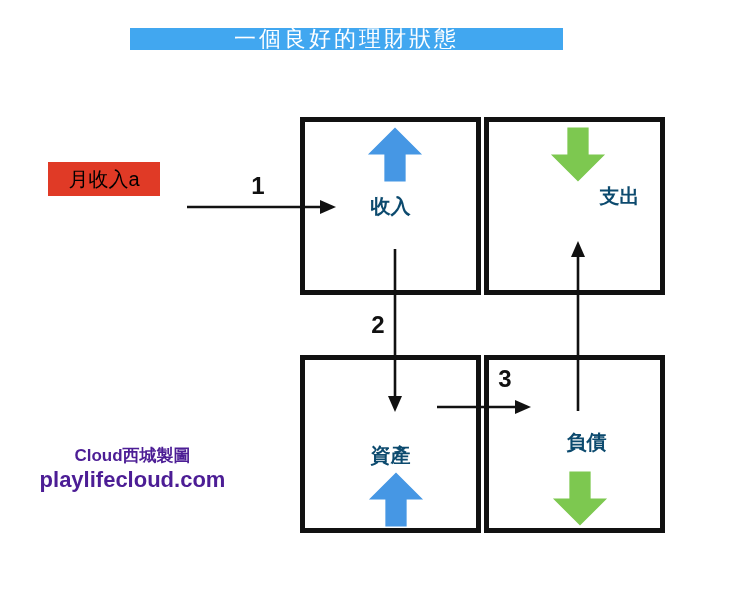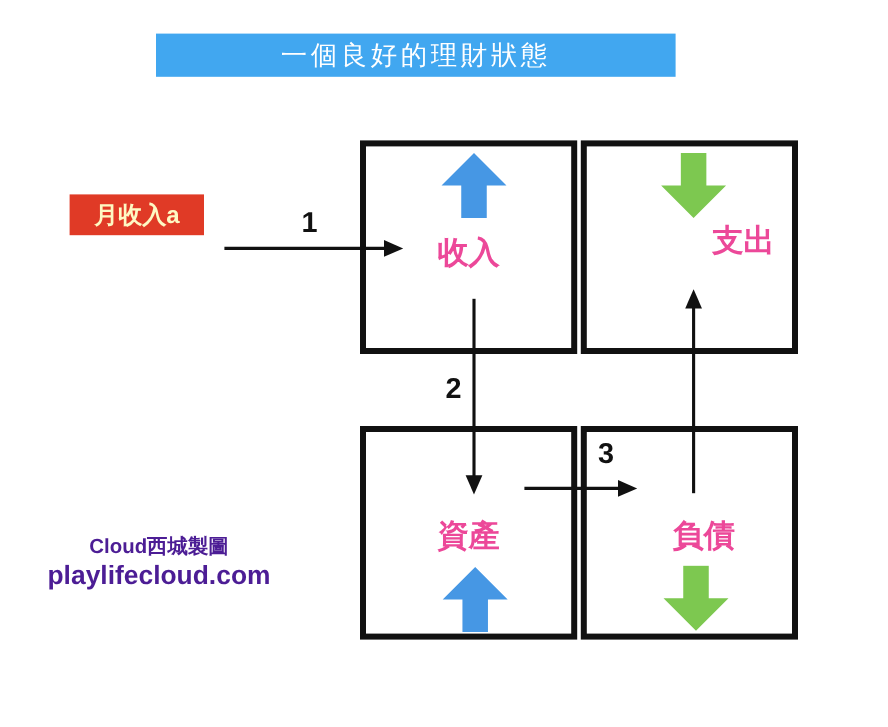--- a/index.html
+++ b/index.html
@@ -8,35 +8,35 @@
     width: 740px;
     height: 606px;
     background: #ffffff;
     font-family: "Liberation Sans", "DejaVu Sans", sans-serif;
     overflow: hidden;
   }
   .abs { position: absolute; }
 
   
   .banner {
-    left: 130px; top: 28px; width: 433px; height: 36px;
+    left: 130px; top: 28px; width: 433px; height: 22px;
     background: #41a7f0;
     color: #ffffff;
     font-size: 22px;
     letter-spacing: 3px;
     display: flex; align-items: center; justify-content: center;
   }
 
   
   .badge {
-    left: 58px; width: 112px; height: 34px;
+    left: 48px; width: 112px; height: 34px;
     background: #e03a26;
-    color: #fef9c3;
+    color: #000000;
     font-size: 20px;
-    font-weight: bold;
+    font-weight: normal;
     display: flex; align-items: center; justify-content: center;
   }
   .badge.a { top: 162px; }
   .badge.b { top: 217px; }
 
   
   .quad {
     width: 181px; height: 178px;
     border: 5px solid #111111;
     background: #ffffff;
@@ -44,27 +44,27 @@
   }
   .quad.q1 { left: 300px; top: 117px; }
   .quad.q2 { left: 484px; top: 117px; }
   .quad.q3 { left: 300px; top: 355px; }
   .quad.q4 { left: 484px; top: 355px; }
 
   
   .quad-label {
     width: 181px;
     text-align: center;
-    font-size: 26px;
+    font-size: 20px;
     font-weight: bold;
-    color: #ec4899;
+    color: #0c4a6e;
   }
   .ql1 { left: 300px; top: 193px; }
   .ql2 { left: 484px; top: 183px; padding-left: 45px; }
-  .ql3 { left: 300px; top: 429px; }
+  .ql3 { left: 300px; top: 442px; }
   .ql4 { left: 496px; top: 429px; }
 
   
   .block-arrow { width: 58px; height: 55px; }
   .block-arrow.blue polygon  { fill: #4697e4; }
   .block-arrow.green polygon { fill: #7dc850; }
   .ba1 { left: 366px; top: 127px; }
   .ba2 { left: 549px; top: 127px; }
   .ba3 { left: 367px; top: 472px; }
   .ba4 { left: 551px; top: 471px; }

